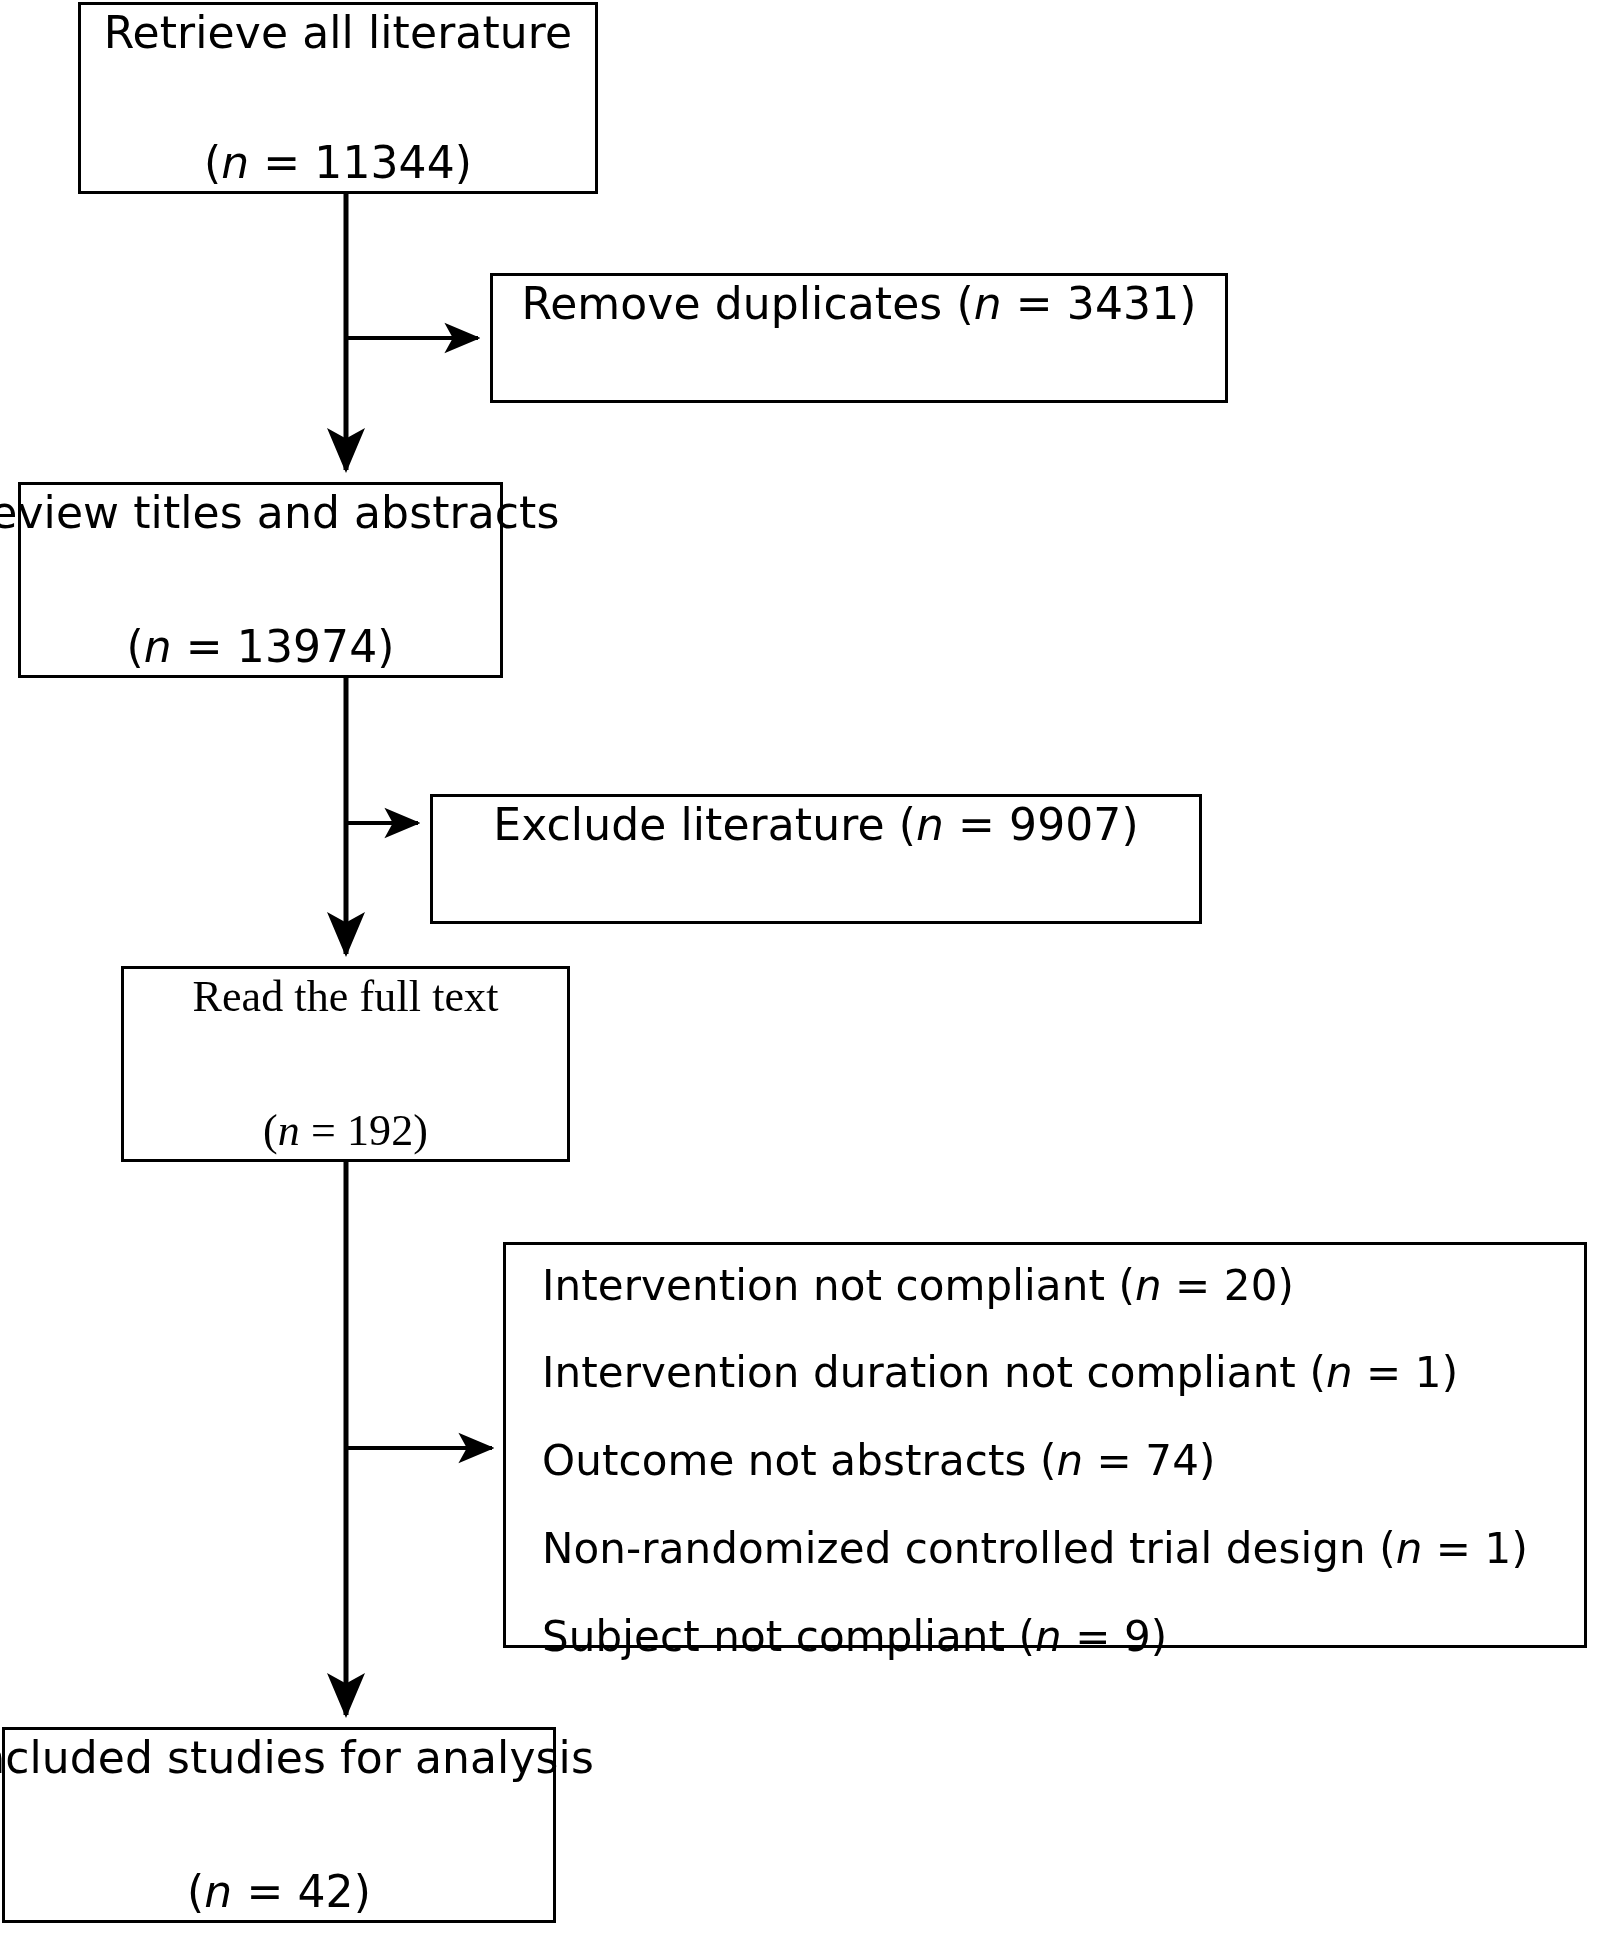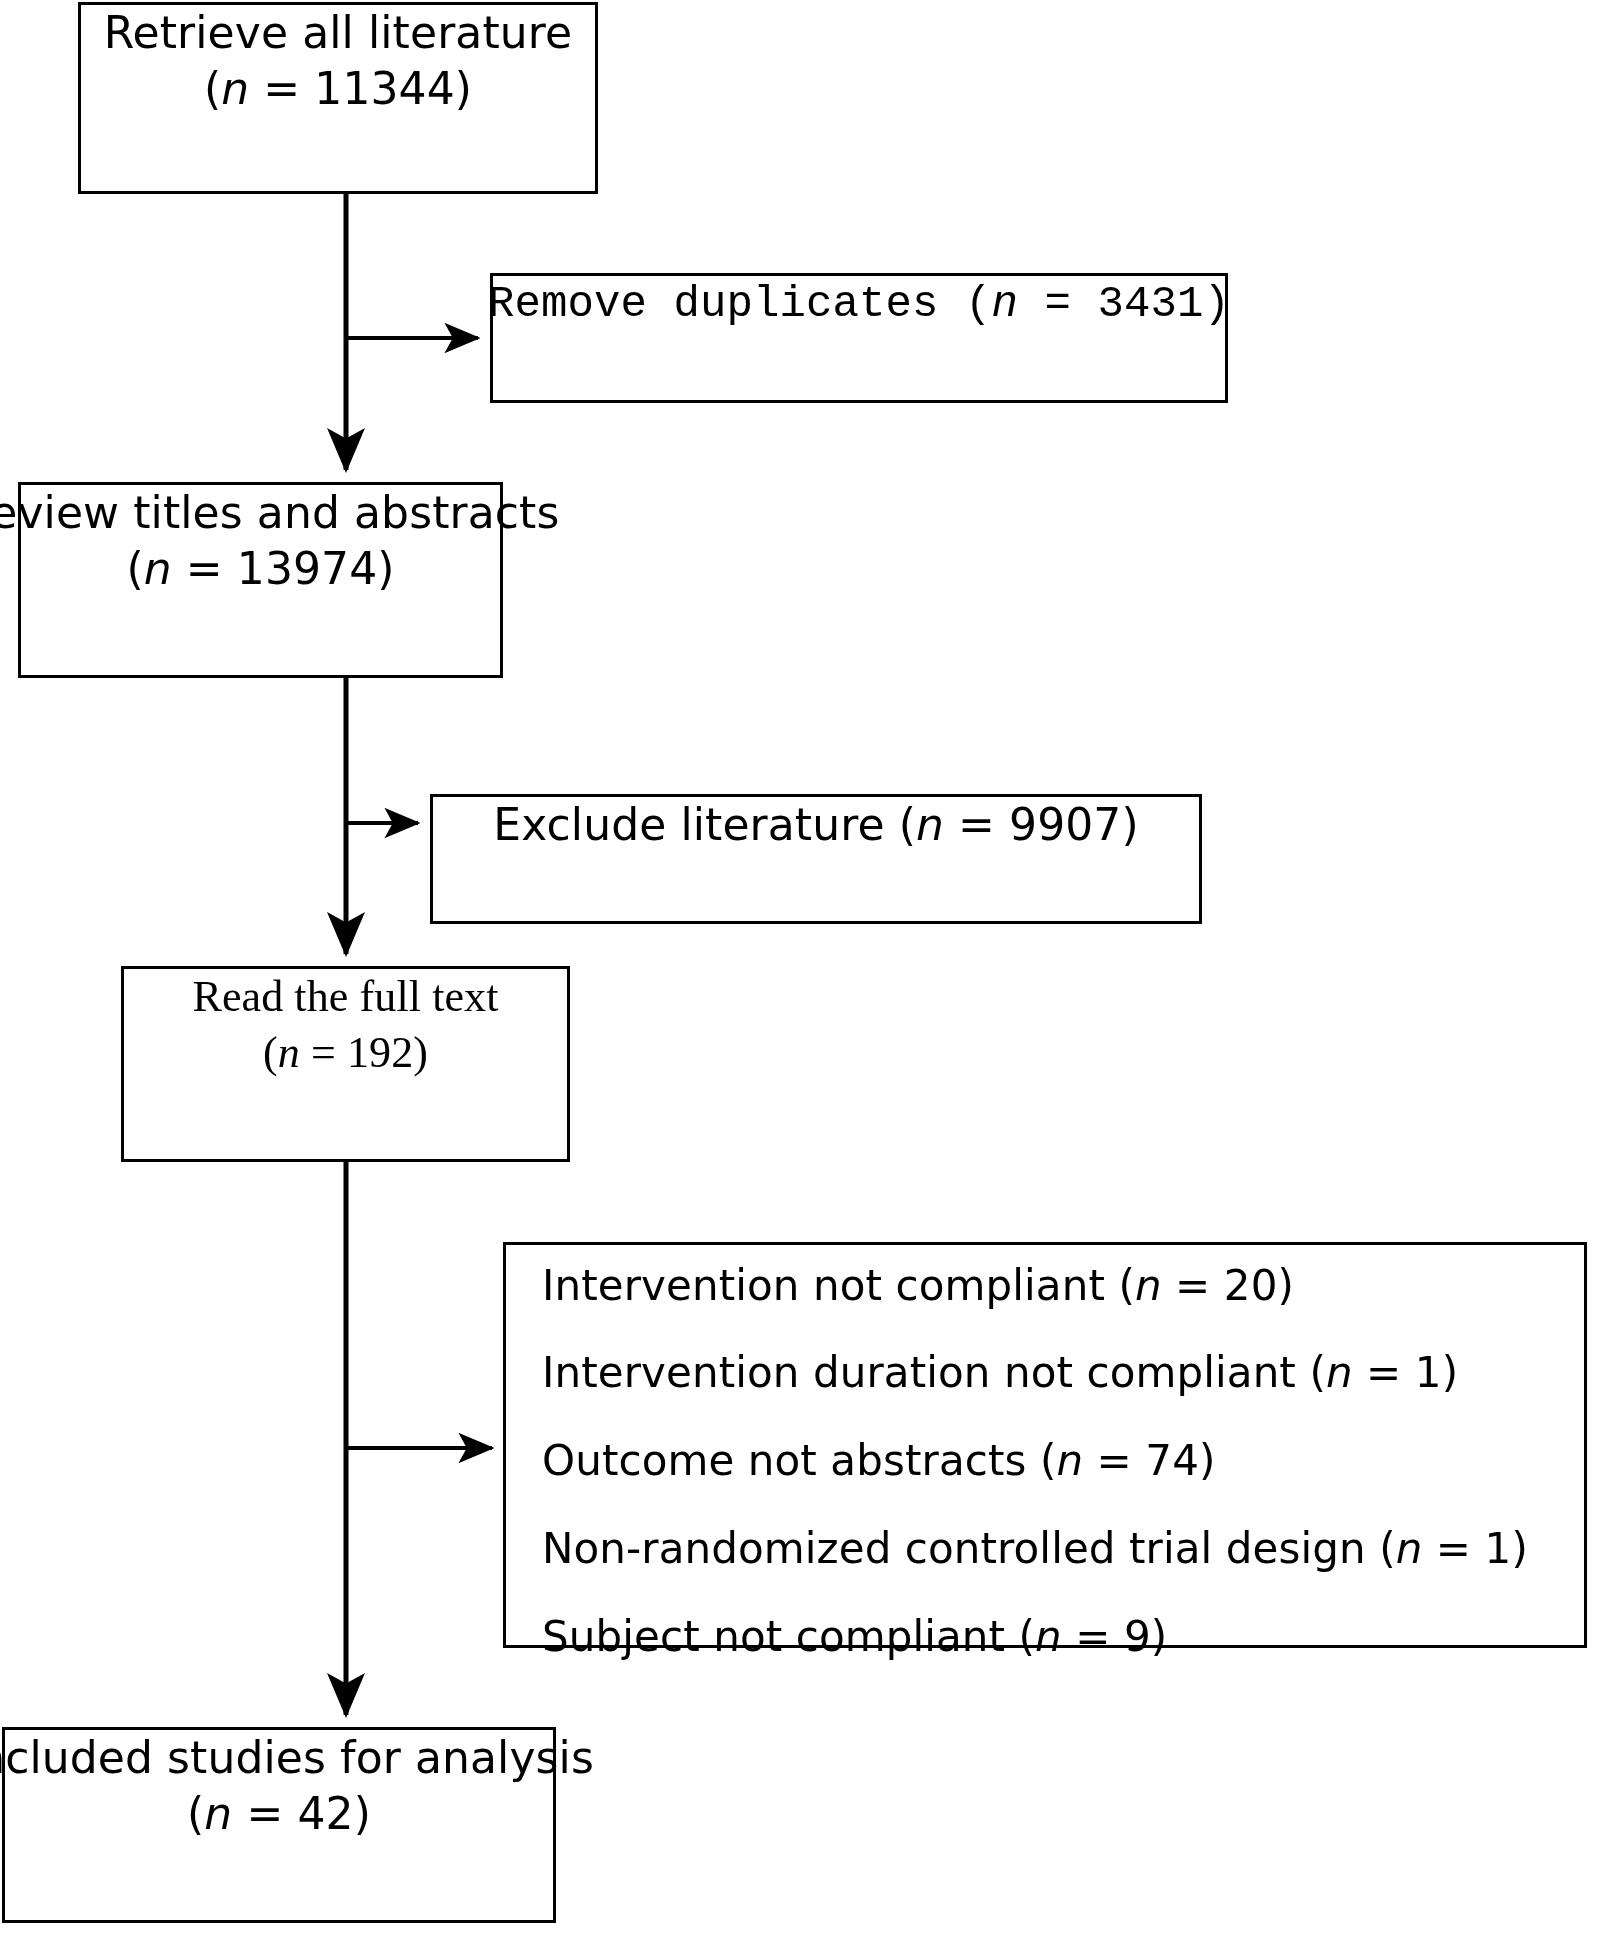--- a/index.html
+++ b/index.html
@@ -22,21 +22,21 @@
     width: 1608px;
     height: 1950px;
   }
   .node {
     position: absolute;
     box-sizing: border-box;
     border: 3px solid #000000;
     background: #ffffff;
     display: flex;
     flex-direction: column;
-    justify-content: flex-start;
+    justify-content: space-between;
     align-items: center;
     color: #000000;
     font-size: 44px;
     line-height: 1.28;
     letter-spacing: 0.1px;
   }
   .node .line {
     display: block;
     white-space: nowrap;
     text-align: center;
@@ -49,21 +49,21 @@
   .node.left-align .line {
     text-align: left;
     padding: 1px 0;
     margin-top: 32px;
   }
   .nvar {
     font-style: italic;
   }
   
   #node-retrieve      { left: 78px;   top: 2px;    width: 520px;  height: 192px; }
-  #node-duplicates    { left: 490px;  top: 273px;  width: 738px;  height: 130px; font-family: Liberation Mono, monospace; }
+  #node-duplicates    { left: 490px;  top: 273px;  width: 738px;  height: 130px; }
   #node-review        { left: 18px;   top: 482px;  width: 485px;  height: 196px; }
   #node-exclude       { left: 430px;  top: 755px;  width: 772px;  height: 130px; margin-top: 39px; }
   #node-fulltext      { left: 121px;  top: 966px;  width: 449px;  height: 196px; font-family: Liberation Serif, serif; }
   #node-reasons       { left: 503px;  top: 1242px; width: 1084px; height: 406px; font-size: 42px; }
   #node-included      { left: 2px;    top: 1727px; width: 554px;  height: 196px; }
 </style>
 </head>
 <body>
 
 <div id="canvas">

